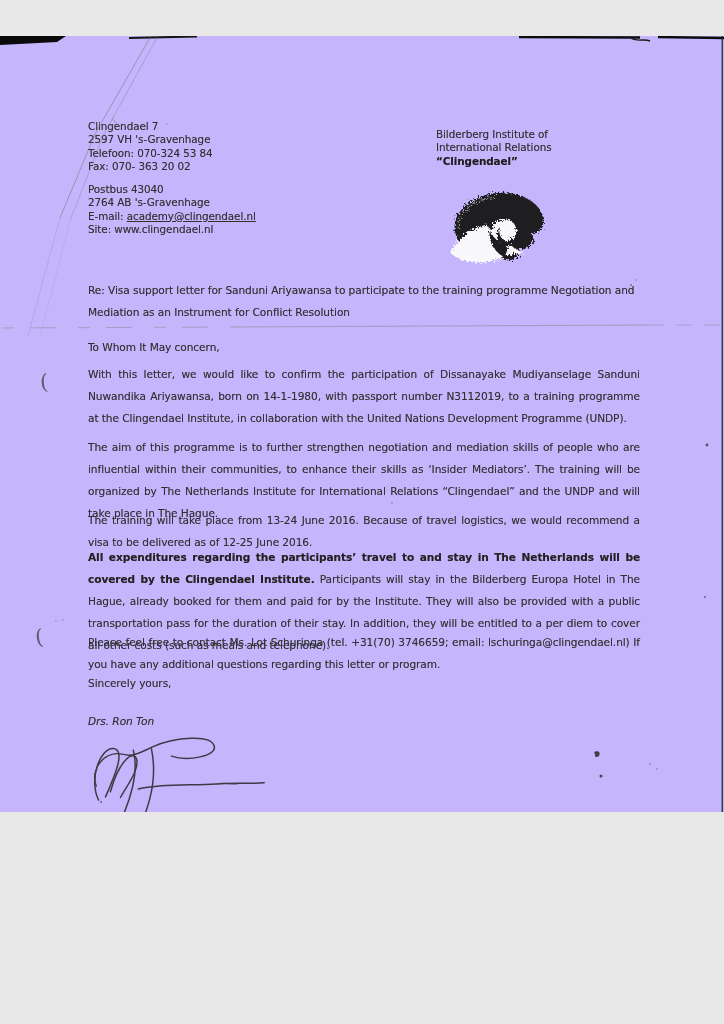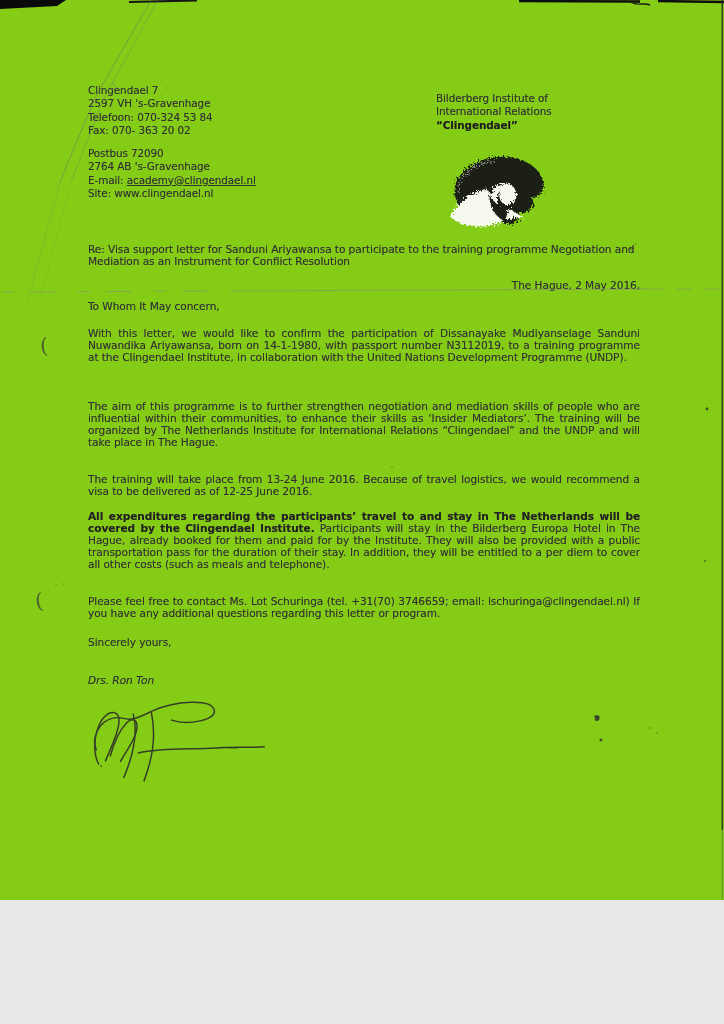--- a/index.html
+++ b/index.html
@@ -2,27 +2,28 @@
 <html><head>
 <meta charset="utf-8">
 <style>
   html,body{margin:0;padding:0;}
   body{
     width:724px;height:1024px;
     background:#e8e8e8;
     font-family:"DejaVu Sans","Liberation Sans",sans-serif;
   }
   .page{
-    position:relative;width:724px;height:900px;overflow:hidden;
-    background:#84cc16;
+    position:relative;width:724px;height:776px;overflow:hidden;
+    background:#c4b5fd;
     color:#2e2e2e;
+    margin-top:36px;
   }
   .blk{position:absolute;}
   .txt{
-    font-size:10.6px;line-height:12px;letter-spacing:-0.08px;
+    font-size:10.6px;line-height:22px;letter-spacing:-0.08px;
     color:#313131;
     text-shadow:0 0 0.5px rgba(70,70,70,.55);
   }
   .addr{font-size:10.4px;line-height:13.3px;}
   .para{left:88px;width:552px;text-align:justify;}
   .noj{text-align:left;}
   .right{text-align:right;}
   .b{font-weight:700;color:#222;}
   .em-underline{text-decoration:underline;}
   .inst-bold{font-weight:700;color:#1d1d1d;}
@@ -38,21 +39,21 @@
 <div class="page">
 
   <div class="blk txt addr" style="left:88px;top:84px;">
     <div>Clingendael 7</div>
     <div>2597 VH 's-Gravenhage</div>
     <div>Telefoon: 070-324 53 84</div>
     <div>Fax: 070- 363 20 02</div>
   </div>
 
   <div class="blk txt addr" style="left:88px;top:147px;">
-    <div>Postbus 72090</div>
+    <div>Postbus 43040</div>
     <div>2764 AB 's-Gravenhage</div>
     <div><span>E-mail: </span><span class="em-underline">academy@clingendael.nl</span></div>
     <div>Site: www.clingendael.nl</div>
   </div>
 
   <div class="blk txt addr" style="left:436px;top:92px;">
     <div>Bilderberg Institute of</div>
     <div>International Relations</div>
     <div class="inst-bold">“Clingendael”</div>
   </div>
@@ -78,21 +79,20 @@
         <path fill="#fcfcfa" d="M60 57 L74 64 L56 67 Z"></path>
       </g>
       <g filter="url(#rough)" opacity="0.5">
         <path fill="none" stroke="#fcfcfa" stroke-width="1.2" filter="url(#speck)" d="M10 40 C10 25 25 12 45 10"></path>
       </g>
     </svg>
   </div>
 
   <div class="blk txt para noj" style="top:243px;">Re: Visa support letter for Sanduni Ariyawansa to participate to the training programme Negotiation and Mediation as an Instrument for Conflict Resolution</div>
 
-  <div class="blk txt para right" style="top:279px;">The Hague, 2 May 2016,</div>
 
   <div class="blk txt para noj" style="top:300px;">To Whom It May concern,</div>
 
   <div class="blk txt para" style="top:327px;">With this letter, we would like to confirm the participation of Dissanayake Mudiyanselage Sanduni Nuwandika Ariyawansa, born on 14-1-1980, with passport number N3112019, to a training programme at the Clingendael Institute, in collaboration with the United Nations Development Programme (UNDP).</div>
   <div class="blk txt para" style="top:400px;">The aim of this programme is to further strengthen negotiation and mediation skills of people who are influential within their communities, to enhance their skills as ‘Insider Mediators’. The training will be organized by The Netherlands Institute for International Relations “Clingendael” and the UNDP and will take place in The Hague.</div>
   <div class="blk txt para" style="top:473px;">The training will take place from 13-24 June 2016. Because of travel logistics, we would recommend a visa to be delivered as of 12-25 June 2016.</div>
   <div class="blk txt para" style="top:510px;"><span class="b">All expenditures regarding the participants’ travel to and stay in The Netherlands will be covered by the Clingendael Institute.</span><span> Participants will stay in the Bilderberg Europa Hotel in The Hague, already booked for them and paid for by the Institute. They will also be provided with a public transportation pass for the duration of their stay. In addition, they will be entitled to a per diem to cover all other costs (such as meals and telephone).</span></div>
   <div class="blk txt para" style="top:595px;">Please feel free to contact Ms. Lot Schuringa (tel. +31(70) 3746659; email: lschuringa@clingendael.nl) If you have any additional questions regarding this letter or program.</div>
 
   <div class="blk txt para noj" style="top:636px;">Sincerely yours,</div>

